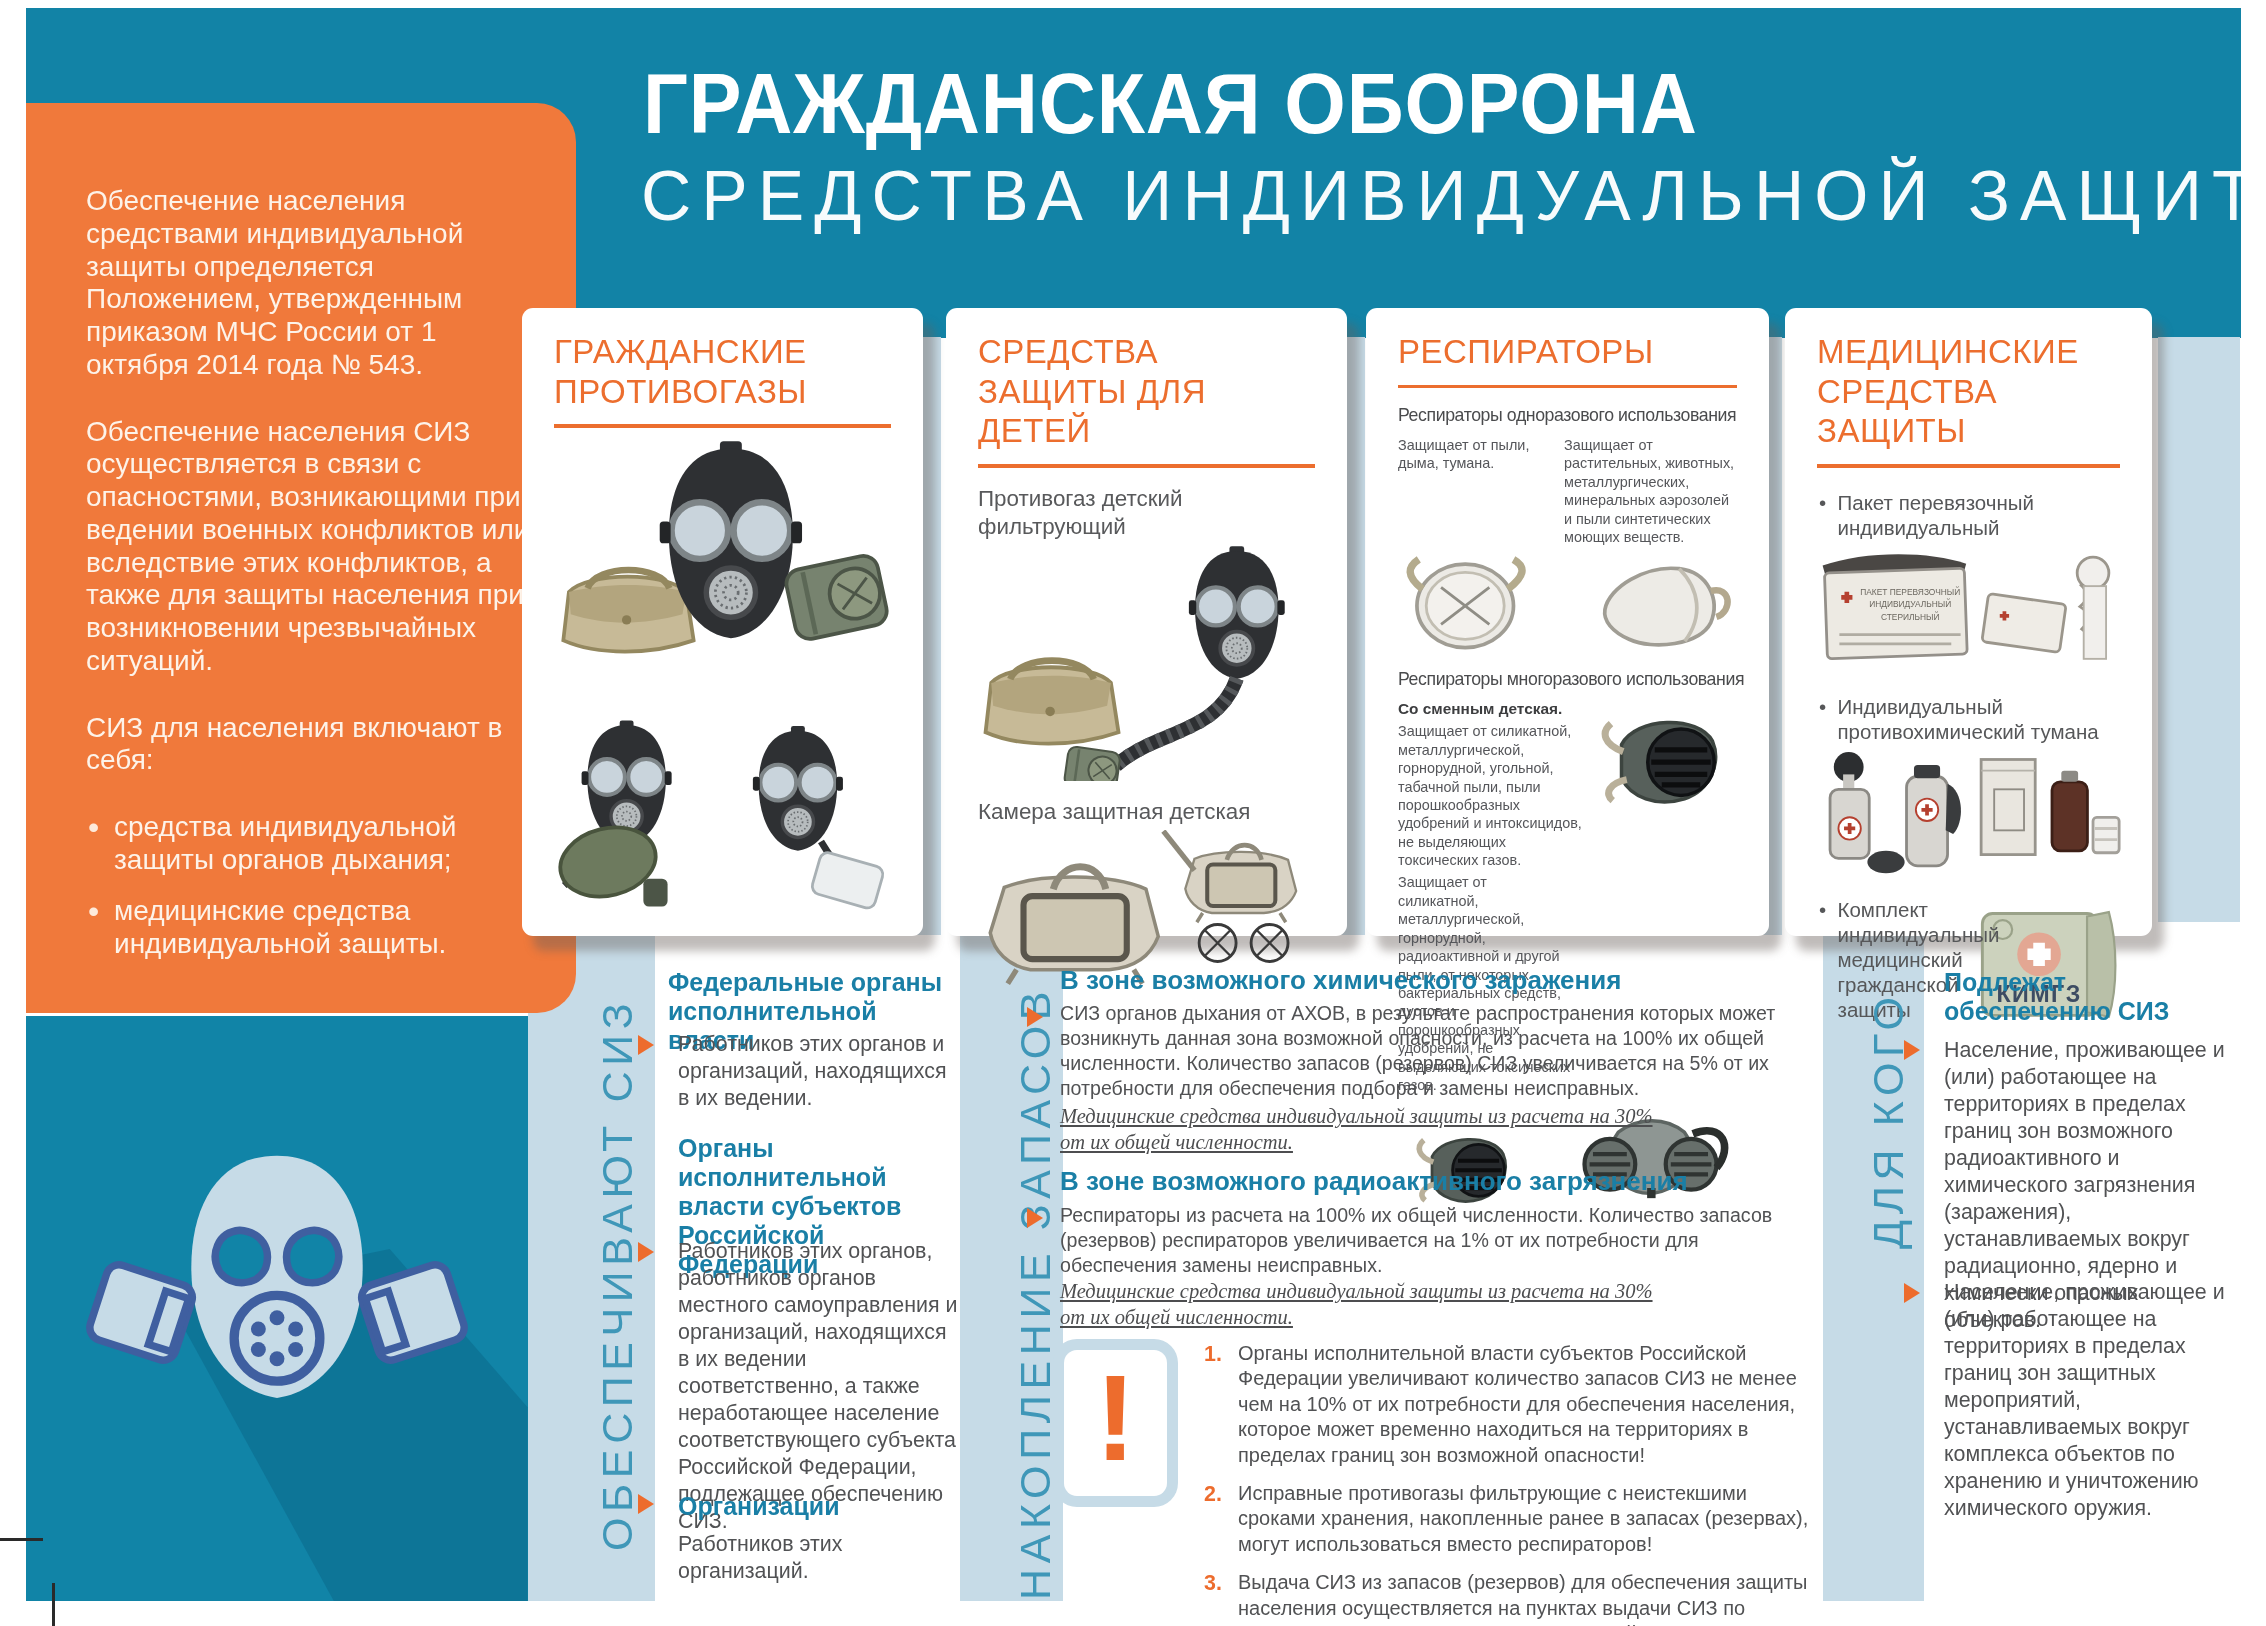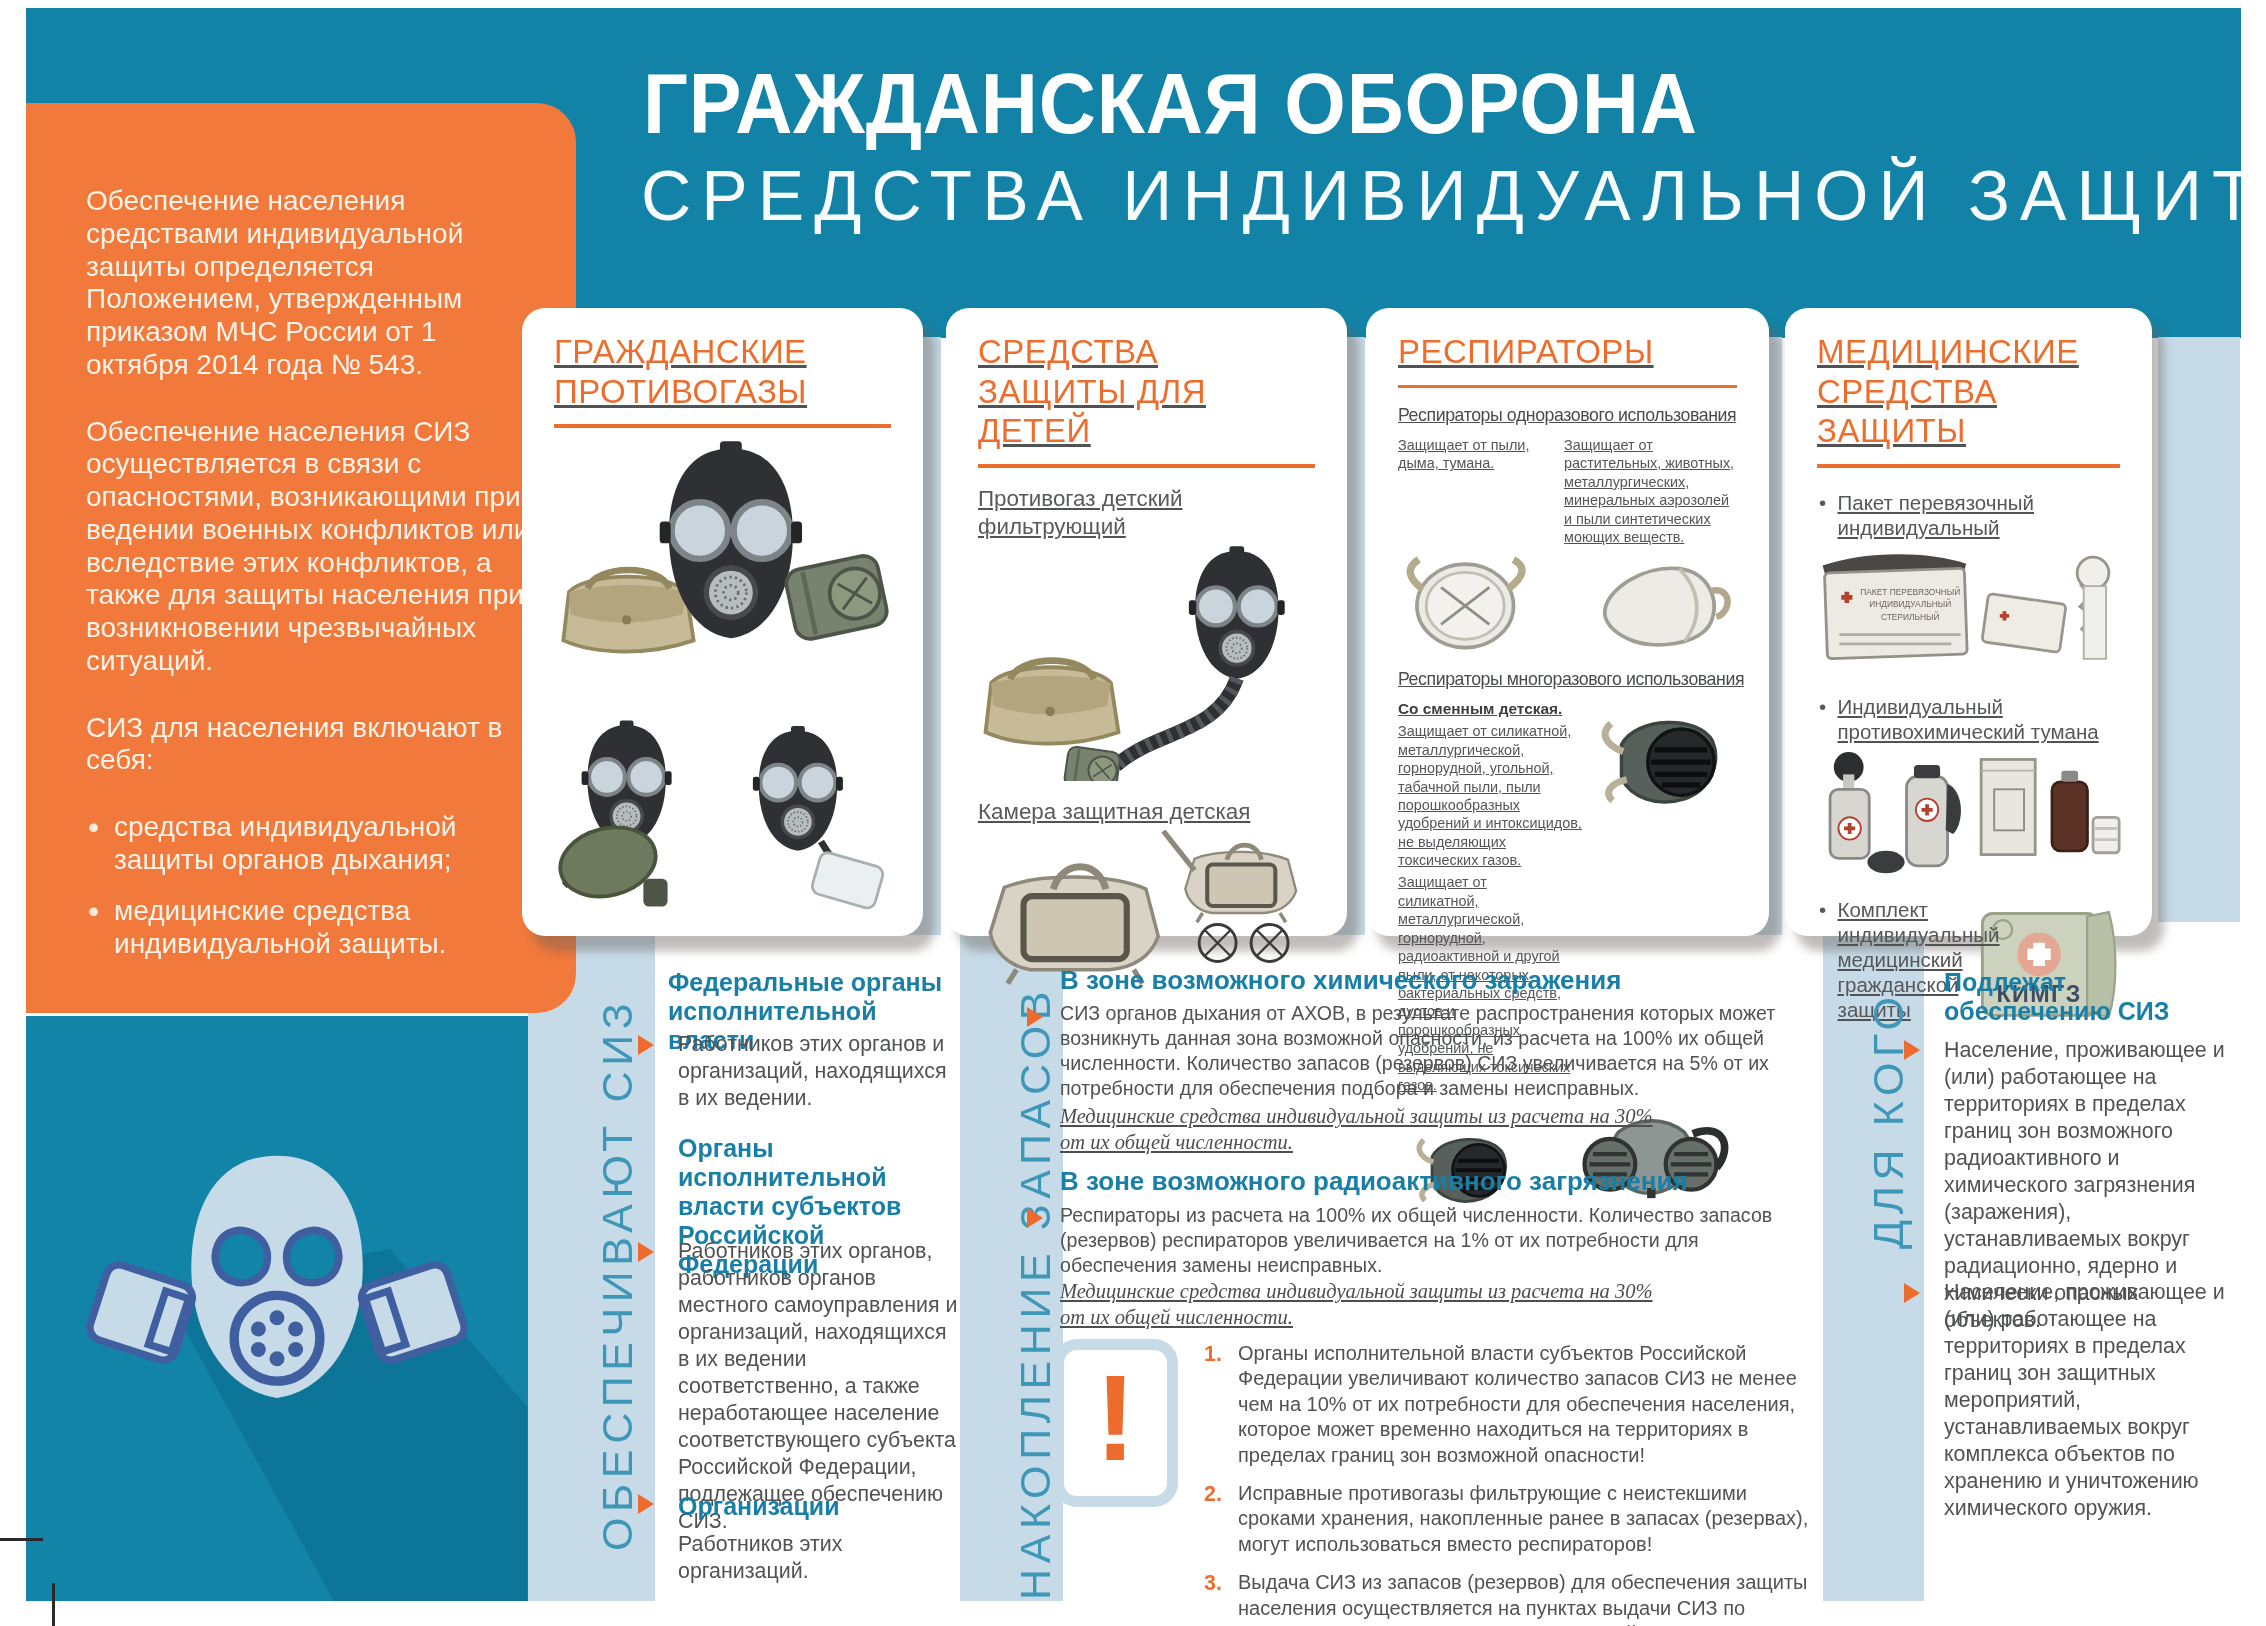--- a/index.html
+++ b/index.html
@@ -34,22 +34,22 @@
   .band-e{left:2158px;top:337px;width:82px;height:585px;}
 
   
   .mask-block{left:26px;top:1016px;width:502px;height:585px;background:#1184a7;overflow:hidden;}
 
   
   .crop-h{left:0;top:1538px;width:43px;height:2.8px;background:#2a2a2a;}
   .crop-v{left:52px;top:1583px;width:2.8px;height:44px;background:#2a2a2a;}
 
   
-  .card{background:#ffffff;border-radius:23px;box-shadow:11.2px 15px 9.3px rgba(104,96,90,.42);
-        box-sizing:border-box;padding:18.6px 32px;text-decoration:underline;}
+  .card{background:#ffffff;border-radius:11px;box-shadow:11.2px 15px 9.3px rgba(104,96,90,.42);
+        box-sizing:border-box;padding:18.6px 32px;}
   .card-1{left:522px;top:308px;width:401px;height:628px;}
   .card-2{left:946px;top:308px;width:401px;height:628px;}
   .card-3{left:1366px;top:308px;width:403px;height:628px;}
   .card-4{left:1785px;top:308px;width:367px;height:628px;}
   .card-title{color:#ec6e2e;font-size:33px;line-height:1.2;letter-spacing:0.5px;margin-top:5.6px;}
   .card-rule{height:3.7px;background:#ec6e2e;margin-top:13px;}
   .card-label{color:#58595b;font-size:22.4px;line-height:1.25;margin-top:17px;}
   .fig{display:block;}
 
   

